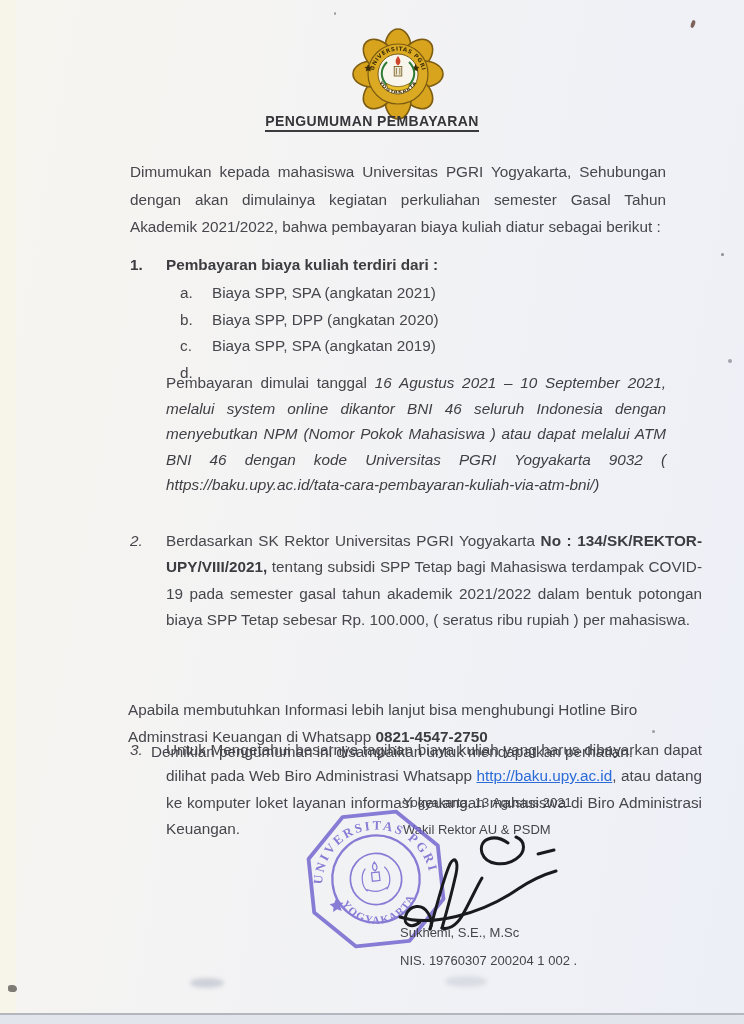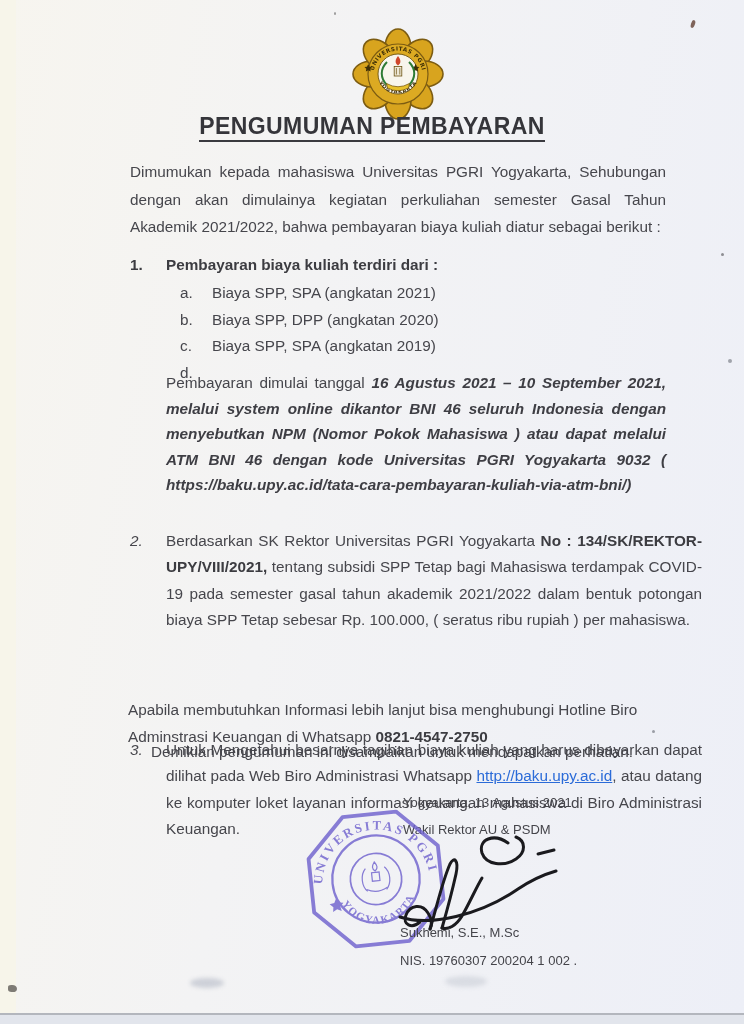--- a/index.html
+++ b/index.html
@@ -8,35 +8,35 @@
     position:relative;width:744px;height:1024px;overflow:hidden;
     background:linear-gradient(100deg,#f7f5ef 0%,#f3f3f4 40%,#edeff7 100%);
     color:#46464c;
   }
   .edge-left{position:absolute;left:0;top:0;width:16px;height:1024px;background:#f7f5ea;}
   .edge-bottom{position:absolute;left:0;top:1013px;width:744px;height:11px;background:#e2e5ec;border-top:2px solid #b3b6bd;}
   .speck{position:absolute;border-radius:50%;}
   .abs{position:absolute;}
   .doc-title{
     left:0;right:0;top:113px;text-align:center;margin:0;
-    font-size:23px;font-weight:bold;color:#35353a;letter-spacing:.4px;
+    font-size:14px;font-weight:bold;color:#35353a;letter-spacing:.4px;
   }
   .doc-title span{border-bottom:2.5px solid #3a3a3f;padding-bottom:1px;}
   .doc-number{
     left:0;right:0;top:142px;text-align:center;
     font-size:15.5px;font-weight:bold;color:#3a3a40;
   }
   .handwritten{
     font-family:"DejaVu Serif",serif;font-style:italic;font-weight:normal;
     font-size:17px;color:#3c3c42;letter-spacing:1px;
   }
   .body-text{font-size:15.3px;line-height:27.5px;text-align:justify;color:#46464c;}
   .block{position:absolute;left:130px;width:536px;}
   .b{font-weight:bold;color:#3c3c41;}
-  .bi{font-weight:bold;font-style:italic;color:#3e3e44;}
+  .bi{font-weight:normal;font-style:italic;color:#3e3e44;}
   .it{font-style:italic;}
   .li{position:relative;padding-left:36px;}
   .li .num{position:absolute;left:0;top:0;}
   .subrow{position:relative;padding-left:32px;line-height:26.5px;}
   .subrow .num{position:absolute;left:0;top:0;}
   .link{color:#2b6bd8;text-decoration:underline;cursor:pointer;}
   .sig-text{position:absolute;font-size:13px;color:#44444a;}
   .stamp-wrap{position:absolute;left:300px;top:800px;width:152px;height:158px;opacity:.82;}
   .sign-wrap{position:absolute;left:390px;top:830px;width:182px;height:106px;}
   .lh26{line-height:26.5px;}

